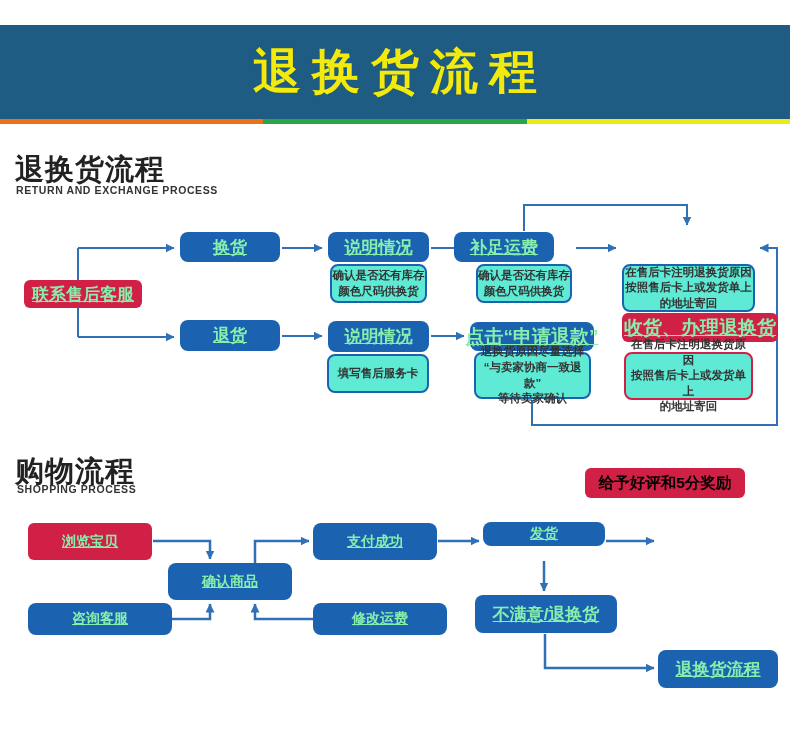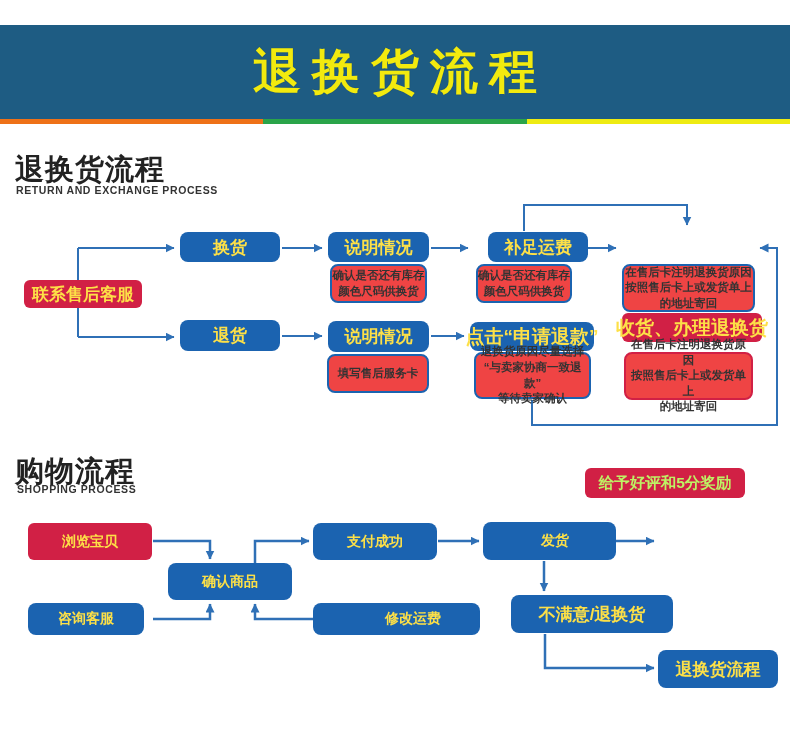--- a/index.html
+++ b/index.html
@@ -13,28 +13,28 @@
   .stripe{position:absolute;left:0;top:119px;width:790px;height:5px;display:flex;}
   .stripe span{flex:1;height:100%;}
   .st-orange{background:#ee7118;}
   .st-green{background:#2aa449;}
   .st-yellow{background:#eeeb12;}
   
   .sec-title{position:absolute;color:#222;font-size:29px;font-weight:800;letter-spacing:1px;white-space:nowrap;}
   .sec-sub{position:absolute;color:#333;font-size:10.5px;font-weight:700;letter-spacing:.6px;white-space:nowrap;}
   
   .box{position:absolute;display:flex;align-items:center;justify-content:center;
-       color:#fde047;font-weight:700;border-radius:8px;text-align:center;white-space:nowrap;}
+       color:#86efac;font-weight:700;border-radius:8px;text-align:center;white-space:nowrap;text-decoration:underline;}
   .blue{background:#1b63b0;}
   .red{background:#d12045;border-radius:6px;}
   .note{position:absolute;display:flex;align-items:center;justify-content:center;
-        background:#ef4444;border:2px solid #1b63b0;border-radius:8px;color:#333;
+        background:#5eead4;border:2px solid #1b63b0;border-radius:8px;color:#333;
         font-size:11.5px;font-weight:700;line-height:1.35;text-align:center;white-space:pre-line;}
   .note-red{border-color:#d12045;}
-  .badge{position:absolute;background:#d12045;color:#bef264;font-weight:700;font-size:15.5px;
+  .badge{position:absolute;background:#d12045;color:#000000;font-weight:700;font-size:15.5px;
          border-radius:6px;display:flex;align-items:center;justify-content:center;white-space:nowrap;}
   .connectors{position:absolute;left:0;top:0;width:790px;height:729px;}
   .f17{font-size:17px;} .f16{font-size:16.5px;} .f15{font-size:19px;} .f18{font-size:14px;} .f17b{font-size:17px;}
 </style>
 </head>
 <body>
 
 <div id="stage">
 
   <div class="banner">
@@ -79,44 +79,44 @@
   </svg>
 
   <div class="sec-title" style="left:15px;top:150px;">退换货流程</div>
   <div class="sec-sub" style="left:16px;top:184px;">RETURN AND EXCHANGE PROCESS</div>
 
   <div class="box red f17" style="left:24px;top:280px;width:118px;height:28px;">联系售后客服</div>
   <div class="box blue f17" style="left:180px;top:232px;width:100px;height:30px;">换货</div>
   <div class="box blue f17" style="left:328px;top:232px;width:101px;height:30px;">说明情况</div>
   <div class="note" style="left:330px;top:264px;width:93px;height:35px;">确认是否还有库存
 颜色尺码供换货</div>
-  <div class="box blue f17" style="left:488px;top:232px;width:100px;height:30px;">补足运费</div>
+  <div class="box blue f17" style="left:454px;top:232px;width:100px;height:30px;">补足运费</div>
   <div class="note" style="left:476px;top:264px;width:92px;height:35px;">确认是否还有库存
 颜色尺码供换货</div>
   <div class="note" style="left:622px;top:264px;width:129px;height:44px;">在售后卡注明退换货原因
 按照售后卡上或发货单上
 的地址寄回</div>
   <div class="box blue f17" style="left:180px;top:320px;width:100px;height:31px;">退货</div>
   <div class="box blue f17" style="left:328px;top:321px;width:101px;height:31px;">说明情况</div>
   <div class="note" style="left:327px;top:354px;width:98px;height:35px;">填写售后服务卡</div>
   <div class="box blue f15" style="left:470px;top:322px;width:124px;height:29px;">点击“申请退款”</div>
   <div class="note" style="left:474px;top:352px;width:113px;height:43px;">退换货原因尽量选择
 “与卖家协商一致退款”
 等待卖家确认</div>
-  <div class="box red f15" style="left:622px;top:313px;width:140px;height:29px;">收货、办理退换货</div>
+  <div class="box red f15" style="left:622px;top:313px;width:156px;height:29px;">收货、办理退换货</div>
   <div class="note note-red" style="left:624px;top:352px;width:125px;height:44px;">在售后卡注明退换货原因
 按照售后卡上或发货单上
 的地址寄回</div>
 
   <div class="sec-title" style="left:15px;top:452px;">购物流程</div>
   <div class="sec-sub" style="left:17px;top:483px;">SHOPPING PROCESS</div>
   <div class="badge" style="left:585px;top:468px;width:160px;height:30px;">给予好评和5分奖励</div>
 
   <div class="box red f18" style="left:28px;top:523px;width:124px;height:37px;">浏览宝贝</div>
-  <div class="box blue f18" style="left:28px;top:603px;width:116px;height:32px;">咨询客服</div>
+  <div class="box blue f18" style="left:28px;top:603px;width:144px;height:32px;">咨询客服</div>
   <div class="box blue f18" style="left:168px;top:563px;width:124px;height:37px;">确认商品</div>
   <div class="box blue f18" style="left:313px;top:523px;width:124px;height:37px;">支付成功</div>
-  <div class="box blue f18" style="left:313px;top:603px;width:134px;height:32px;padding-left:33px;">修改运费</div>
-  <div class="box blue f18" style="left:483px;top:522px;width:122px;height:38px;padding-left:11px;">发货</div>
-  <div class="box blue f17b" style="left:475px;top:595px;width:162px;height:38px;margin-left:36px;">不满意/退换货</div>
+  <div class="box blue f18" style="left:313px;top:603px;width:134px;height:32px;">修改运费</div>
+  <div class="box blue f18" style="left:483px;top:522px;width:122px;height:24px;">发货</div>
+  <div class="box blue f17b" style="left:475px;top:595px;width:142px;height:38px;">不满意/退换货</div>
   <div class="box blue f17b" style="left:658px;top:650px;width:120px;height:38px;">退换货流程</div>
 
 </div>
 
 </body></html>

